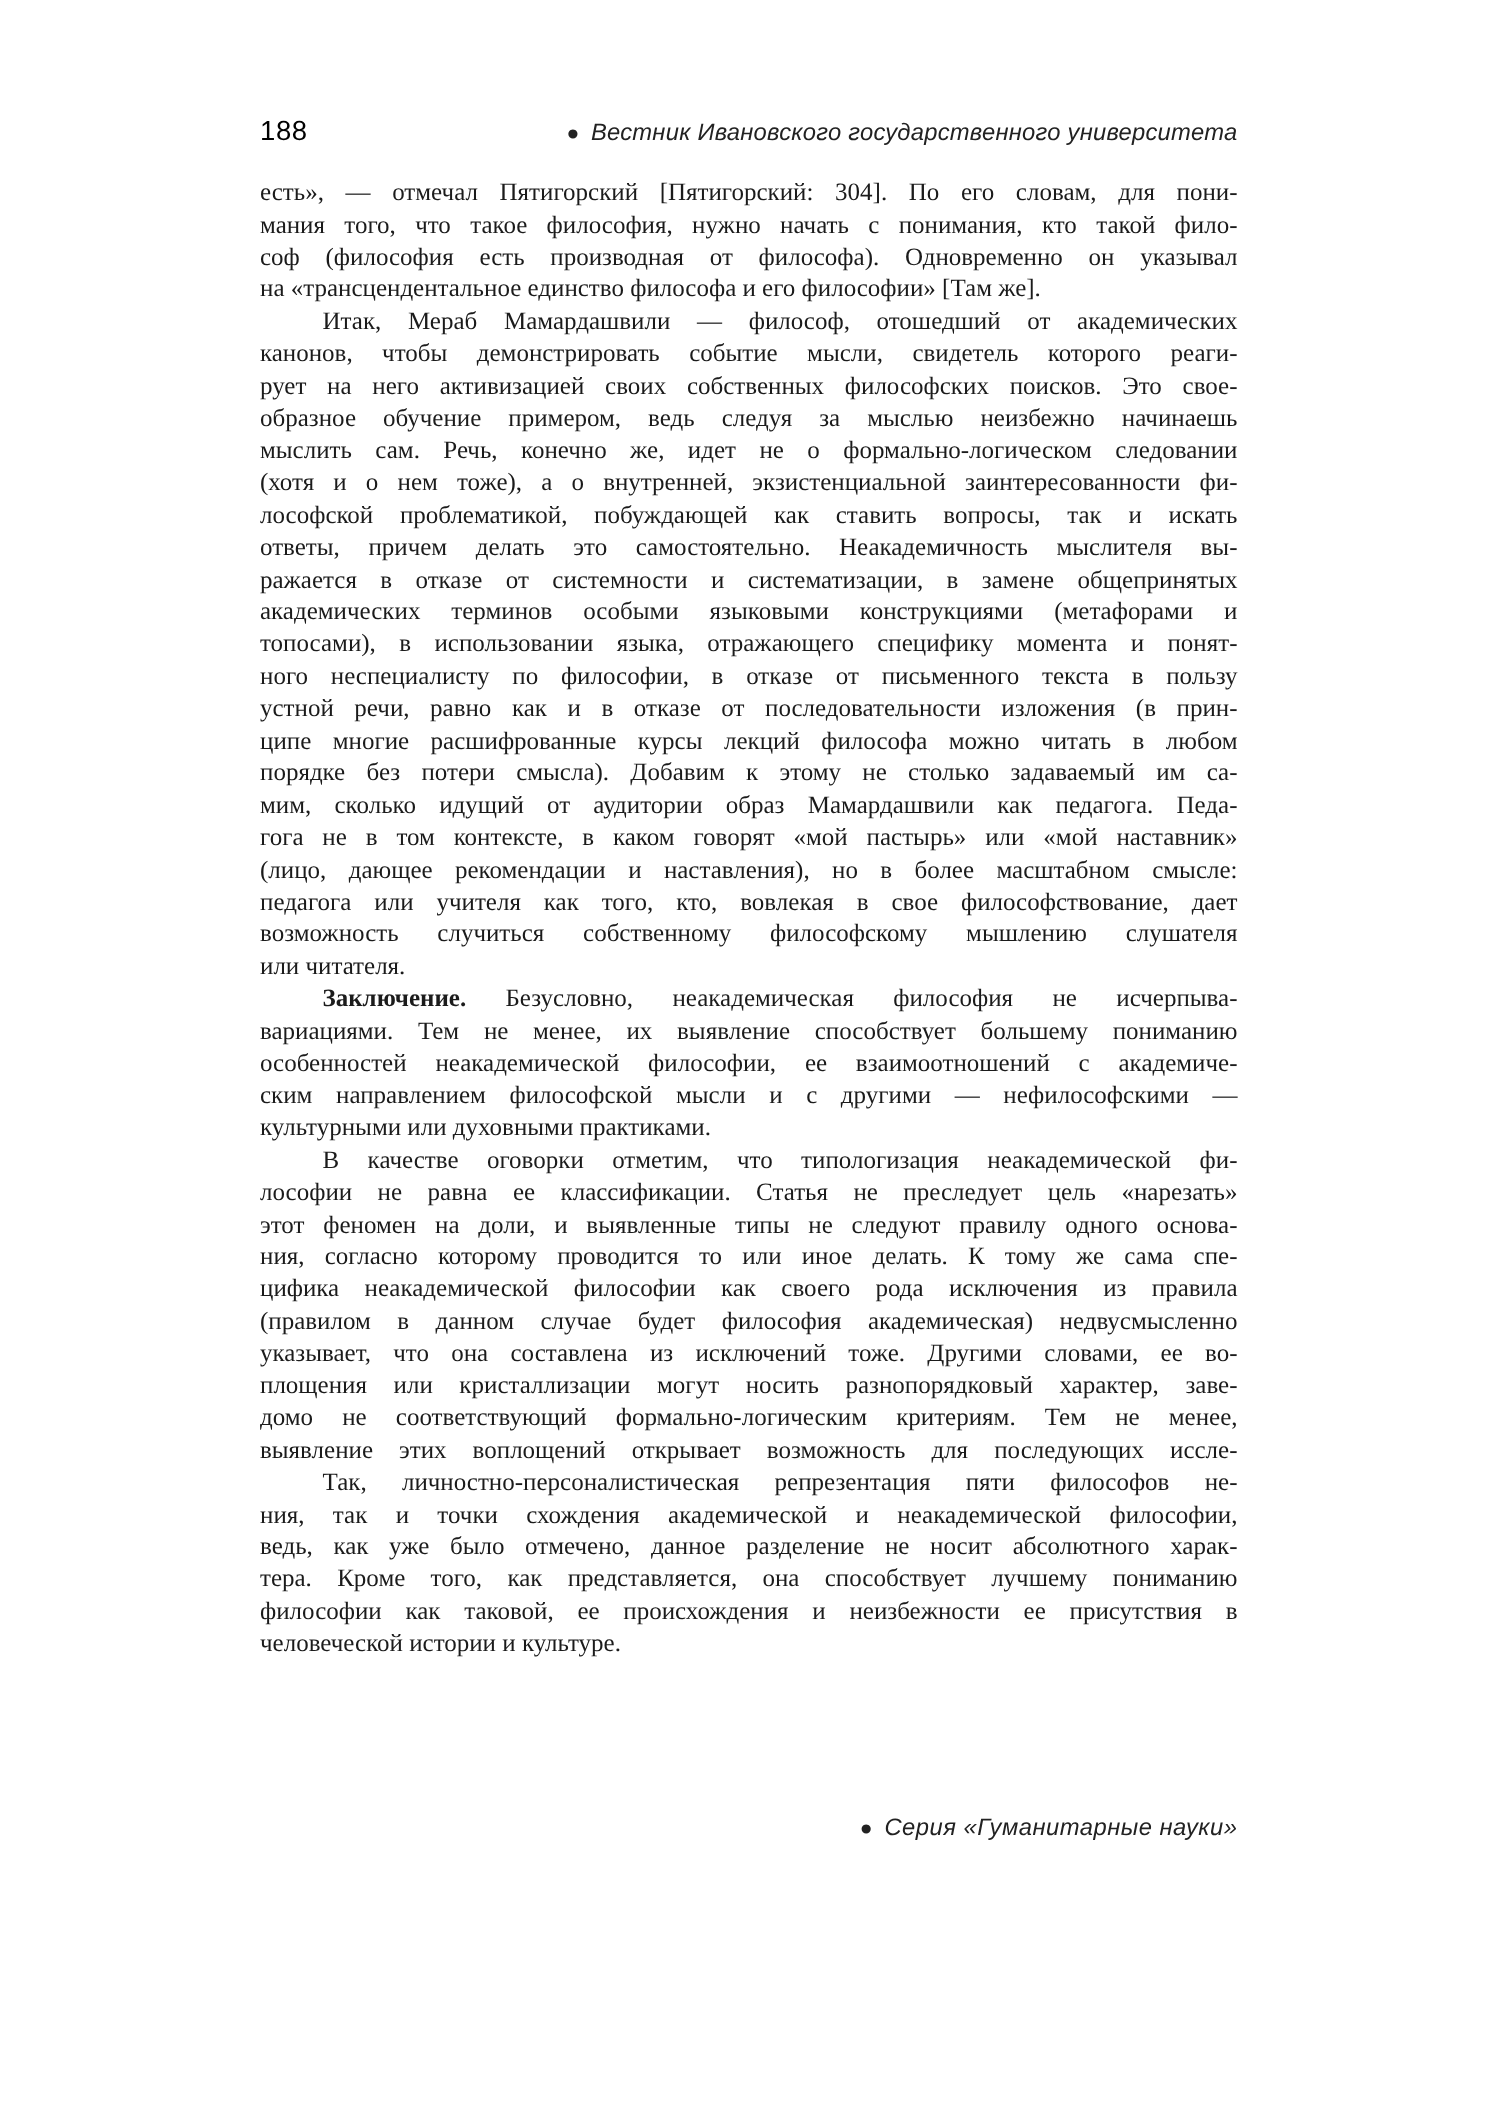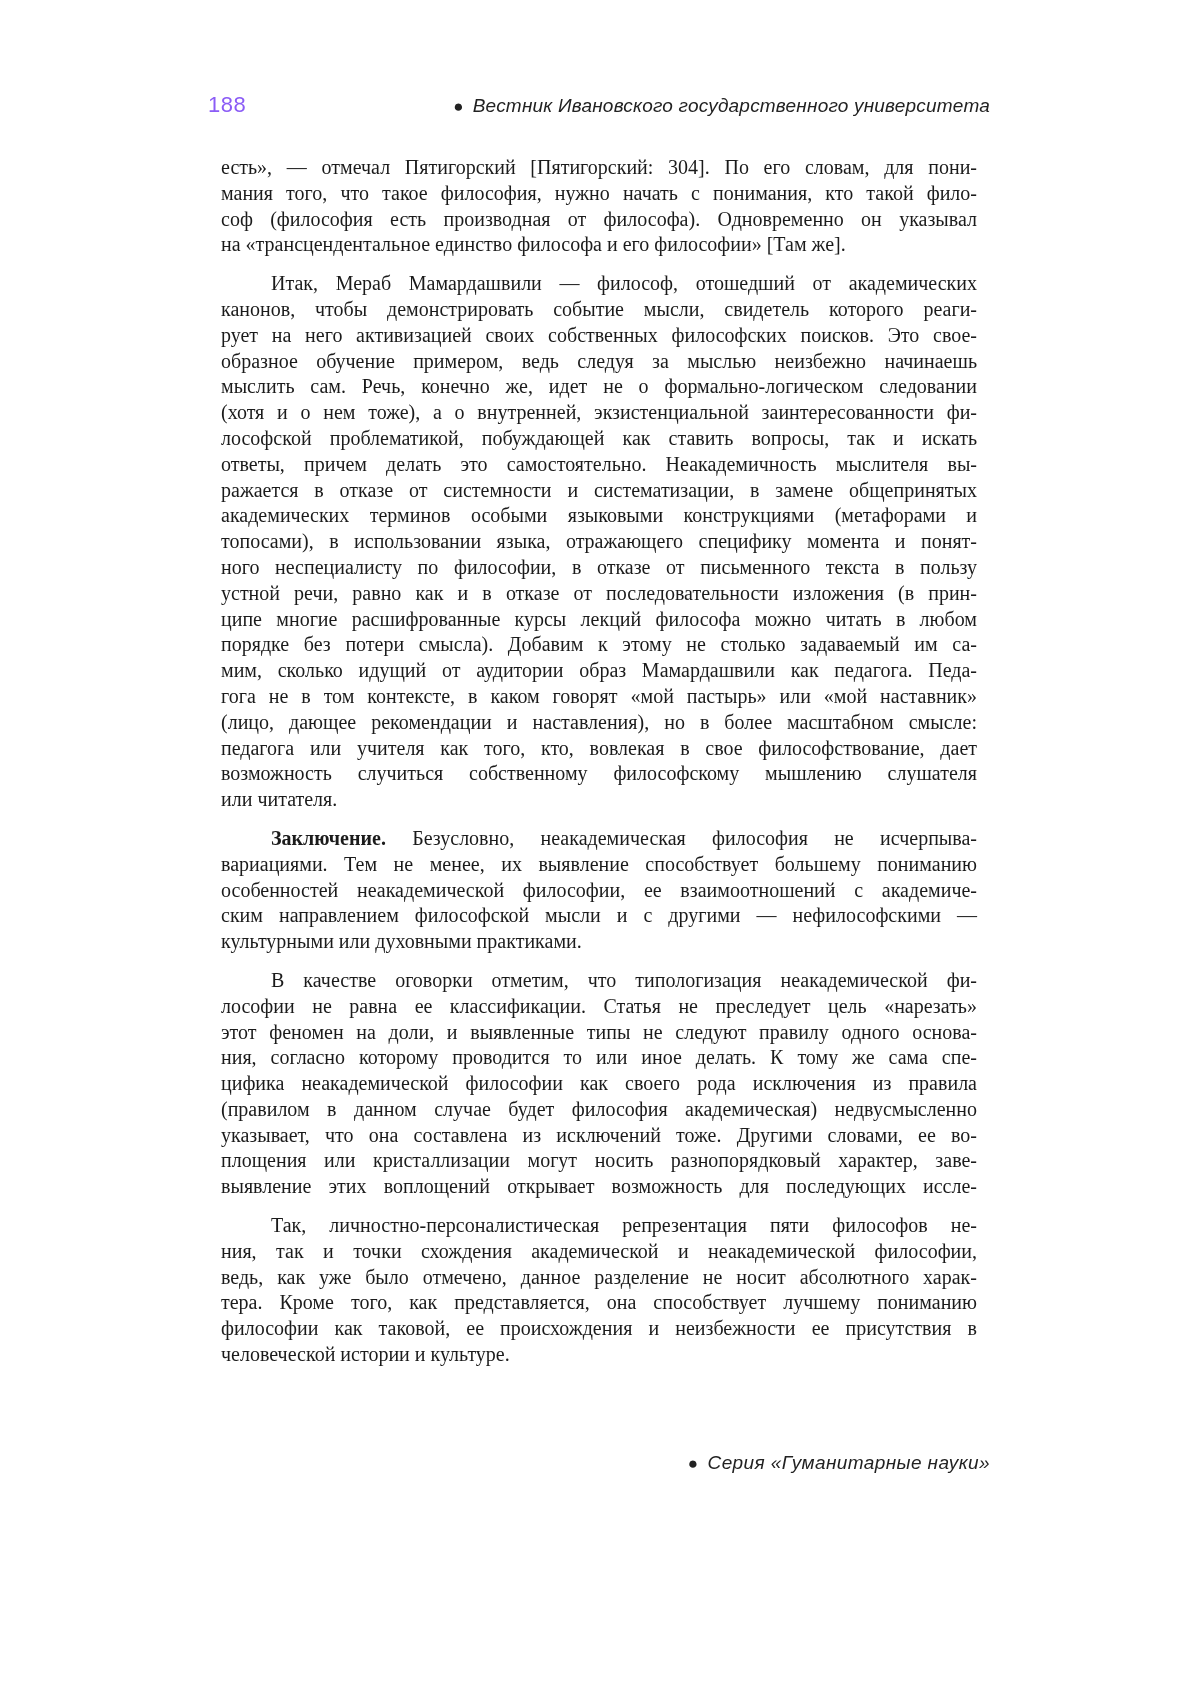--- a/index.html
+++ b/index.html
@@ -20,21 +20,21 @@
     width: 782px;
     display: flex;
     justify-content: space-between;
     align-items: baseline;
   }
   .page-number {
     font-family: "Liberation Sans", sans-serif;
     font-size: 22px;
     font-style: normal;
     letter-spacing: 0.5px;
-    color: #8b5cf6;
+    color: #000000;
   }
   .journal-title {
     font-family: "Liberation Sans", sans-serif;
     font-style: italic;
     font-size: 19px;
     letter-spacing: 0.2px;
     color: #222222;
     display: flex;
     align-items: baseline;
   }
@@ -44,21 +44,21 @@
     font-size: 17px;
   }
   .doc-body {
     position: absolute;
     top: 142px;
     left: 208px;
     width: 782px;
     font-size: 20px;
     line-height: 25.8px;
   }
-  .para { margin: 13px; padding: 0; }
+  .para { margin: 0; padding: 0; }
   .line {
     text-align: justify;
     text-align-last: justify;
     white-space: normal;
   }
   .line.last { text-align-last: left; }
   .line.indent { text-indent: 50px; }
   .page-footer {
     position: absolute;
     top: 1452px;
@@ -129,20 +129,21 @@
       </div>
       <div class="para">
         <div class="line indent">В качестве оговорки отметим, что типологизация неакадемической фи-</div>
         <div class="line">лософии не равна ее классификации. Статья не преследует цель «нарезать»</div>
         <div class="line">этот феномен на доли, и выявленные типы не следуют правилу одного основа-</div>
         <div class="line">ния, согласно которому проводится то или иное делать. К тому же сама спе-</div>
         <div class="line">цифика неакадемической философии как своего рода исключения из правила</div>
         <div class="line">(правилом в данном случае будет философия академическая) недвусмысленно</div>
         <div class="line">указывает, что она составлена из исключений тоже. Другими словами, ее во-</div>
         <div class="line">площения или кристаллизации могут носить разнопорядковый характер, заве-</div>
+        <div class="line">домо не соответствующий формально-логическим критериям. Тем не менее,</div>
         <div class="line">выявление этих воплощений открывает возможность для последующих иссле-</div>
       </div>
       <div class="para">
         <div class="line indent">Так, личностно-персоналистическая репрезентация пяти философов не-</div>
         <div class="line">ния, так и точки схождения академической и неакадемической философии,</div>
         <div class="line">ведь, как уже было отмечено, данное разделение не носит абсолютного харак-</div>
         <div class="line">тера. Кроме того, как представляется, она способствует лучшему пониманию</div>
         <div class="line">философии как таковой, ее происхождения и неизбежности ее присутствия в</div>
         <div class="line last">человеческой истории и культуре.</div>
       </div>

